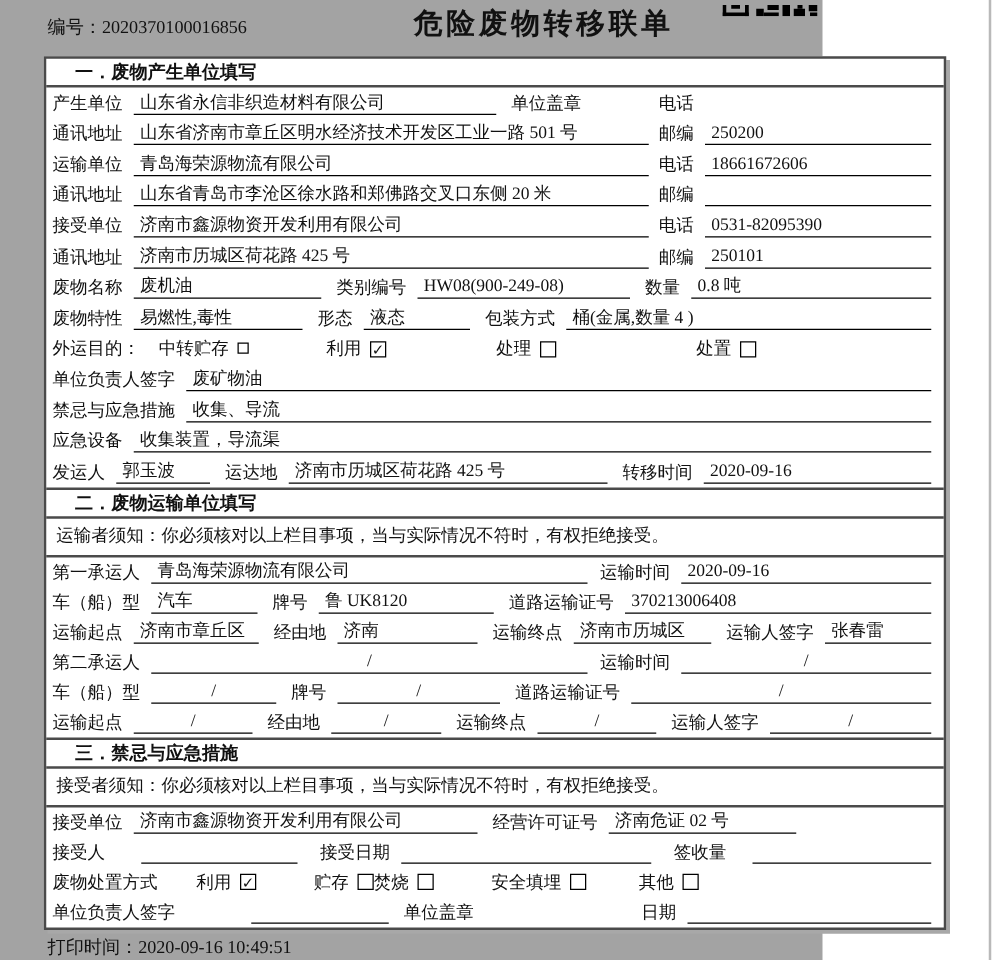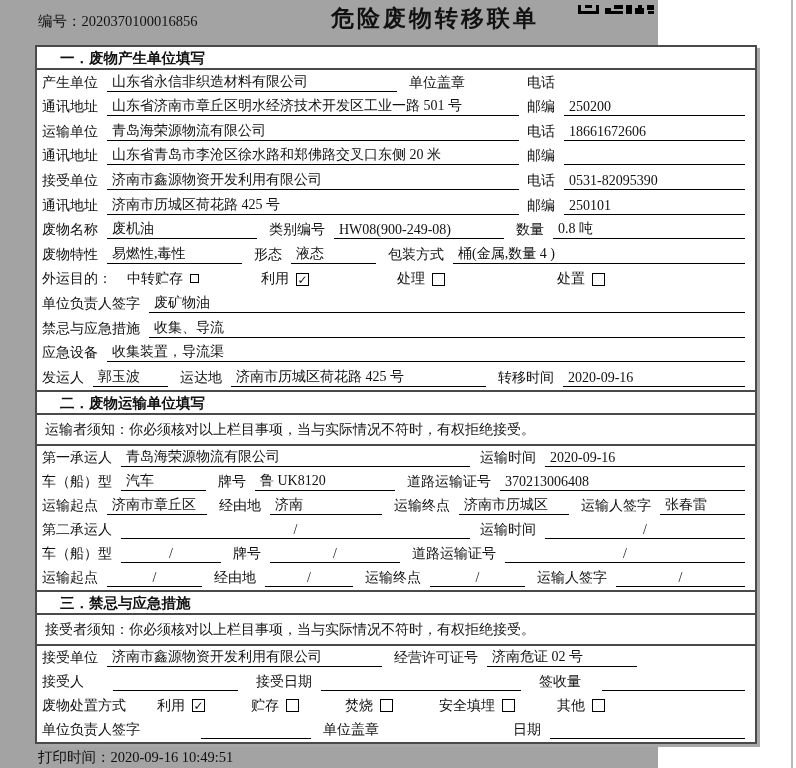--- a/index.html
+++ b/index.html
@@ -289,21 +289,21 @@
       <div class="r">
         <span class="l">废物处置方式</span>
         <span class="opt" style="margin-left:22px">
           <span>利用</span>
           <span class="cb">✓</span>
         </span>
         <span class="opt" style="margin-left:46px">
           <span>贮存</span>
           <span class="cb"></span>
         </span>
-        <span class="opt" style="margin-left:46px">
+        <span class="opt" style="">
           <span>焚烧</span>
           <span class="cb"></span>
         </span>
         <span class="opt" style="margin-left:46px">
           <span>安全填埋</span>
           <span class="cb"></span>
         </span>
         <span class="opt" style="margin-left:42px">
           <span>其他</span>
           <span class="cb"></span>

